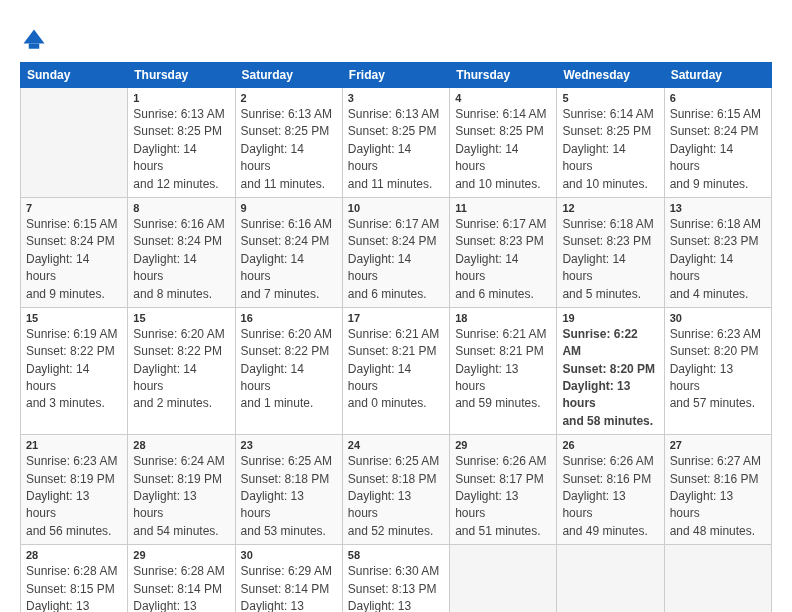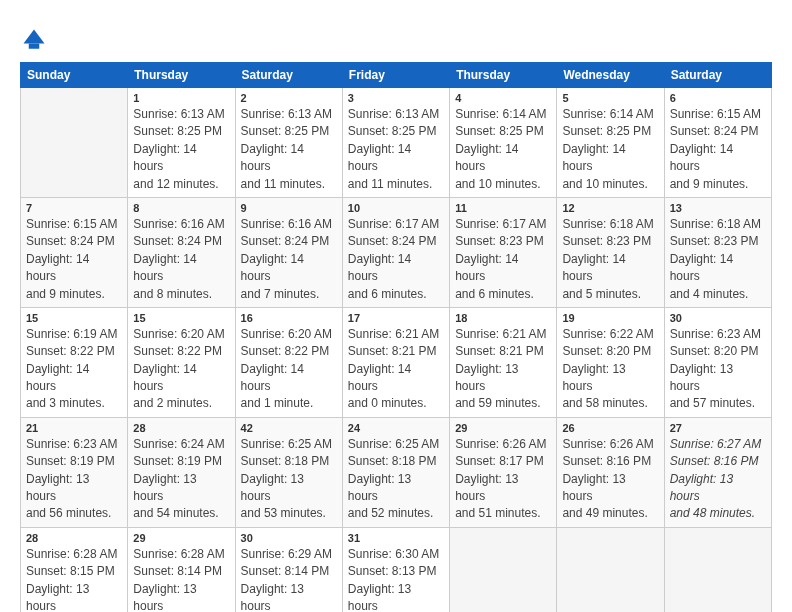--- a/index.html
+++ b/index.html
@@ -258,21 +258,21 @@
           </td>
           <td>
             <span class="day-number">18</span>
             <div class="day-info" style="white-space: pre-line;">Sunrise: 6:21 AM
 Sunset: 8:21 PM
 Daylight: 13 hours
 and 59 minutes.</div>
           </td>
           <td>
             <span class="day-number">19</span>
-            <div class="day-info" style="white-space: pre-line;">Sunrise: 6:22 AM
+            <div class="day-info" style="white-space: pre-line; font-weight: bold;">Sunrise: 6:22 AM
 Sunset: 8:20 PM
 Daylight: 13 hours
 and 58 minutes.</div>
           </td>
           <td>
             <span class="day-number">30</span>
             <div class="day-info" style="white-space: pre-line;">Sunrise: 6:23 AM
 Sunset: 8:20 PM
 Daylight: 13 hours
 and 57 minutes.</div>
@@ -287,21 +287,21 @@
 and 56 minutes.</div>
           </td>
           <td>
             <span class="day-number">28</span>
             <div class="day-info" style="white-space: pre-line;">Sunrise: 6:24 AM
 Sunset: 8:19 PM
 Daylight: 13 hours
 and 54 minutes.</div>
           </td>
           <td>
-            <span class="day-number">42</span>
+            <span class="day-number">23</span>
             <div class="day-info" style="white-space: pre-line;">Sunrise: 6:25 AM
 Sunset: 8:18 PM
 Daylight: 13 hours
 and 53 minutes.</div>
           </td>
           <td>
             <span class="day-number">24</span>
             <div class="day-info" style="white-space: pre-line;">Sunrise: 6:25 AM
 Sunset: 8:18 PM
 Daylight: 13 hours
@@ -316,21 +316,21 @@
           </td>
           <td>
             <span class="day-number">26</span>
             <div class="day-info" style="white-space: pre-line;">Sunrise: 6:26 AM
 Sunset: 8:16 PM
 Daylight: 13 hours
 and 49 minutes.</div>
           </td>
           <td>
             <span class="day-number">27</span>
-            <div class="day-info" style="white-space: pre-line; font-style: italic;">Sunrise: 6:27 AM
+            <div class="day-info" style="white-space: pre-line;">Sunrise: 6:27 AM
 Sunset: 8:16 PM
 Daylight: 13 hours
 and 48 minutes.</div>
           </td>
         </tr>
         <tr>
           <td>
             <span class="day-number">28</span>
             <div class="day-info" style="white-space: pre-line;">Sunrise: 6:28 AM
 Sunset: 8:15 PM
@@ -345,21 +345,21 @@
 and 45 minutes.</div>
           </td>
           <td>
             <span class="day-number">30</span>
             <div class="day-info" style="white-space: pre-line;">Sunrise: 6:29 AM
 Sunset: 8:14 PM
 Daylight: 13 hours
 and 44 minutes.</div>
           </td>
           <td>
-            <span class="day-number">31</span>
+            <span class="day-number">58</span>
             <div class="day-info" style="white-space: pre-line;">Sunrise: 6:30 AM
 Sunset: 8:13 PM
 Daylight: 13 hours
 and 43 minutes.</div>
           </td>
           <td class="empty-cell"></td>
           <td class="empty-cell"></td>
           <td class="empty-cell"></td>
         </tr>
       </tbody>

